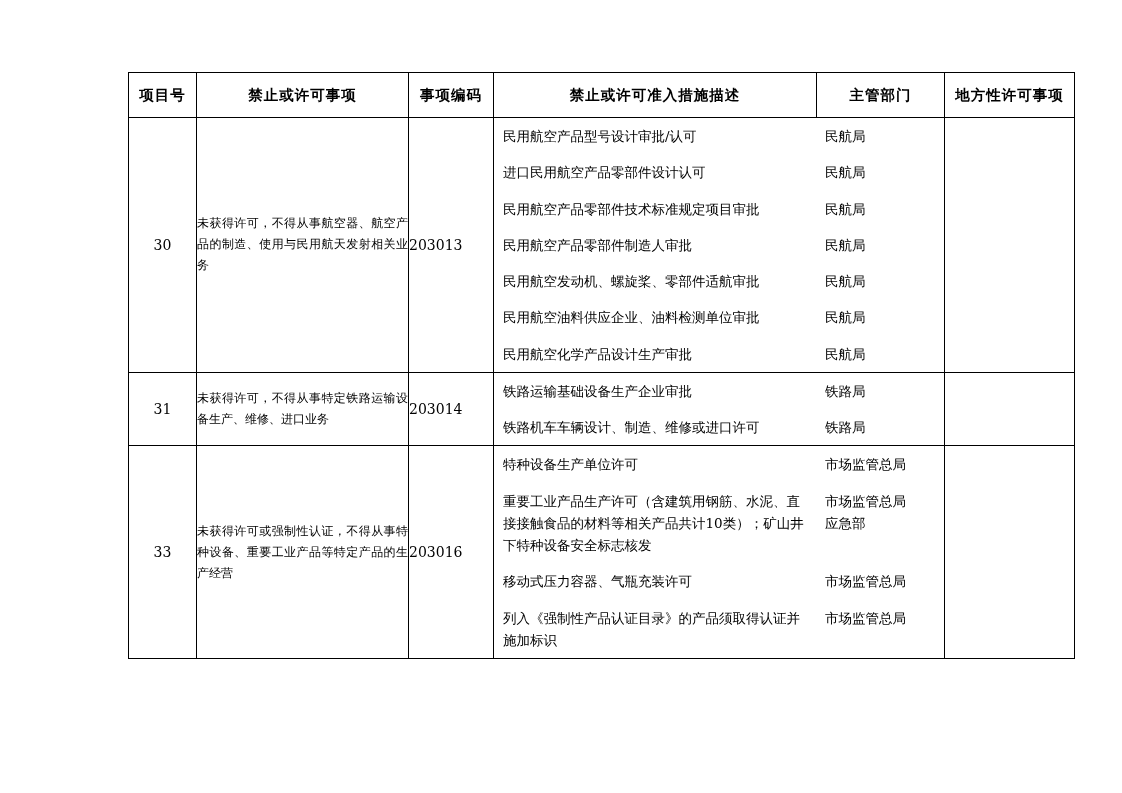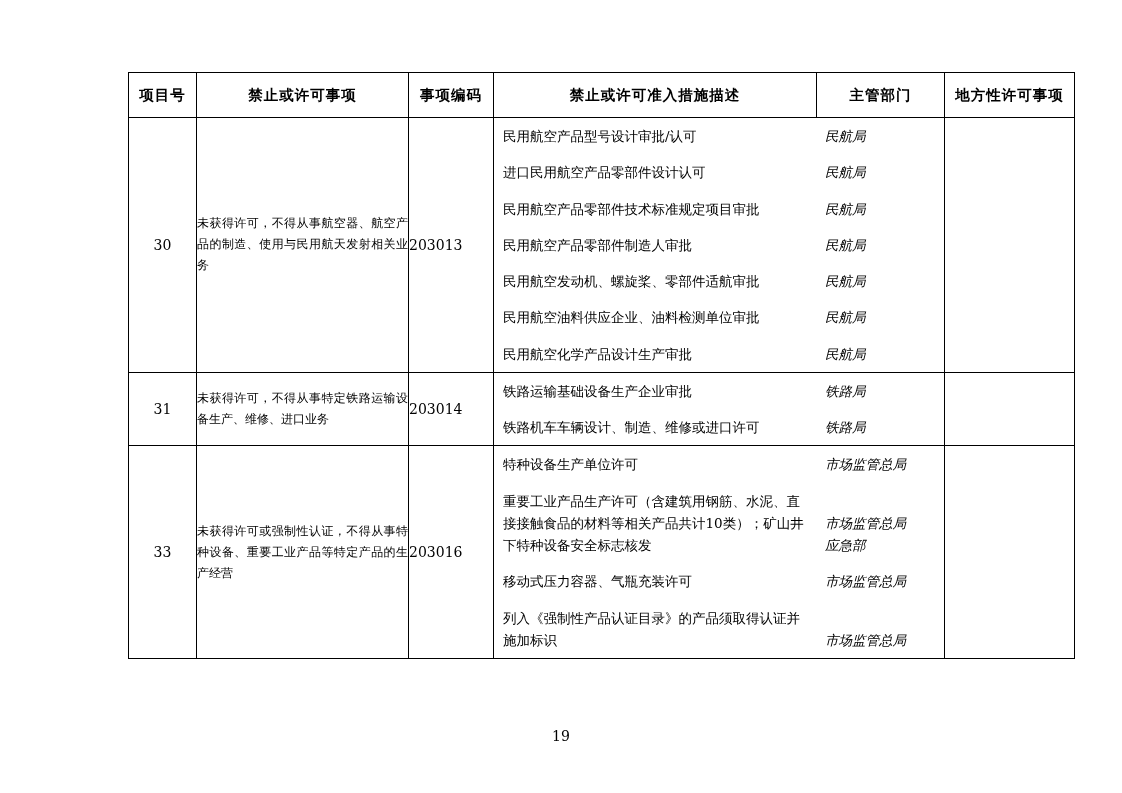--- a/index.html
+++ b/index.html
@@ -74,40 +74,39 @@
   }
   .measure-cell {
     padding: 0;
     vertical-align: top;
   }
   .measure-list {
     display: block;
   }
   .measure-row {
     display: flex;
-    align-items: flex-end;
+    align-items: flex-start;
   }
   .measure-row .m-desc {
     flex: 0 0 323px;
     width: 323px;
     box-sizing: border-box;
     padding: 7px 8px 7px 9px;
     font-size: 13.5px;
     line-height: 1.65;
     font-family: "DejaVu Serif", "Liberation Serif", serif;
   }
   .measure-row .m-dept {
     flex: 0 0 128px;
     width: 128px;
     box-sizing: border-box;
     padding: 7px 6px 7px 8px;
     font-size: 13.5px;
     line-height: 1.65;
     font-family: "DejaVu Serif", "Liberation Serif", serif;
-    font-style: italic;
   }
   .cell-local {
     font-size: 13.5px;
   }
   .page-number {
     position: absolute;
     left: 0;
     top: 728px;
     width: 1122px;
     text-align: center;
@@ -226,15 +225,14 @@
               </div>
             </div>
           </td>
           <td class="cell-local"></td>
         </tr>
 
       </tbody>
     </table>
   </div>
 
-  <div class="page-number">19</div>
 
 </div>
 
 </body></html>

